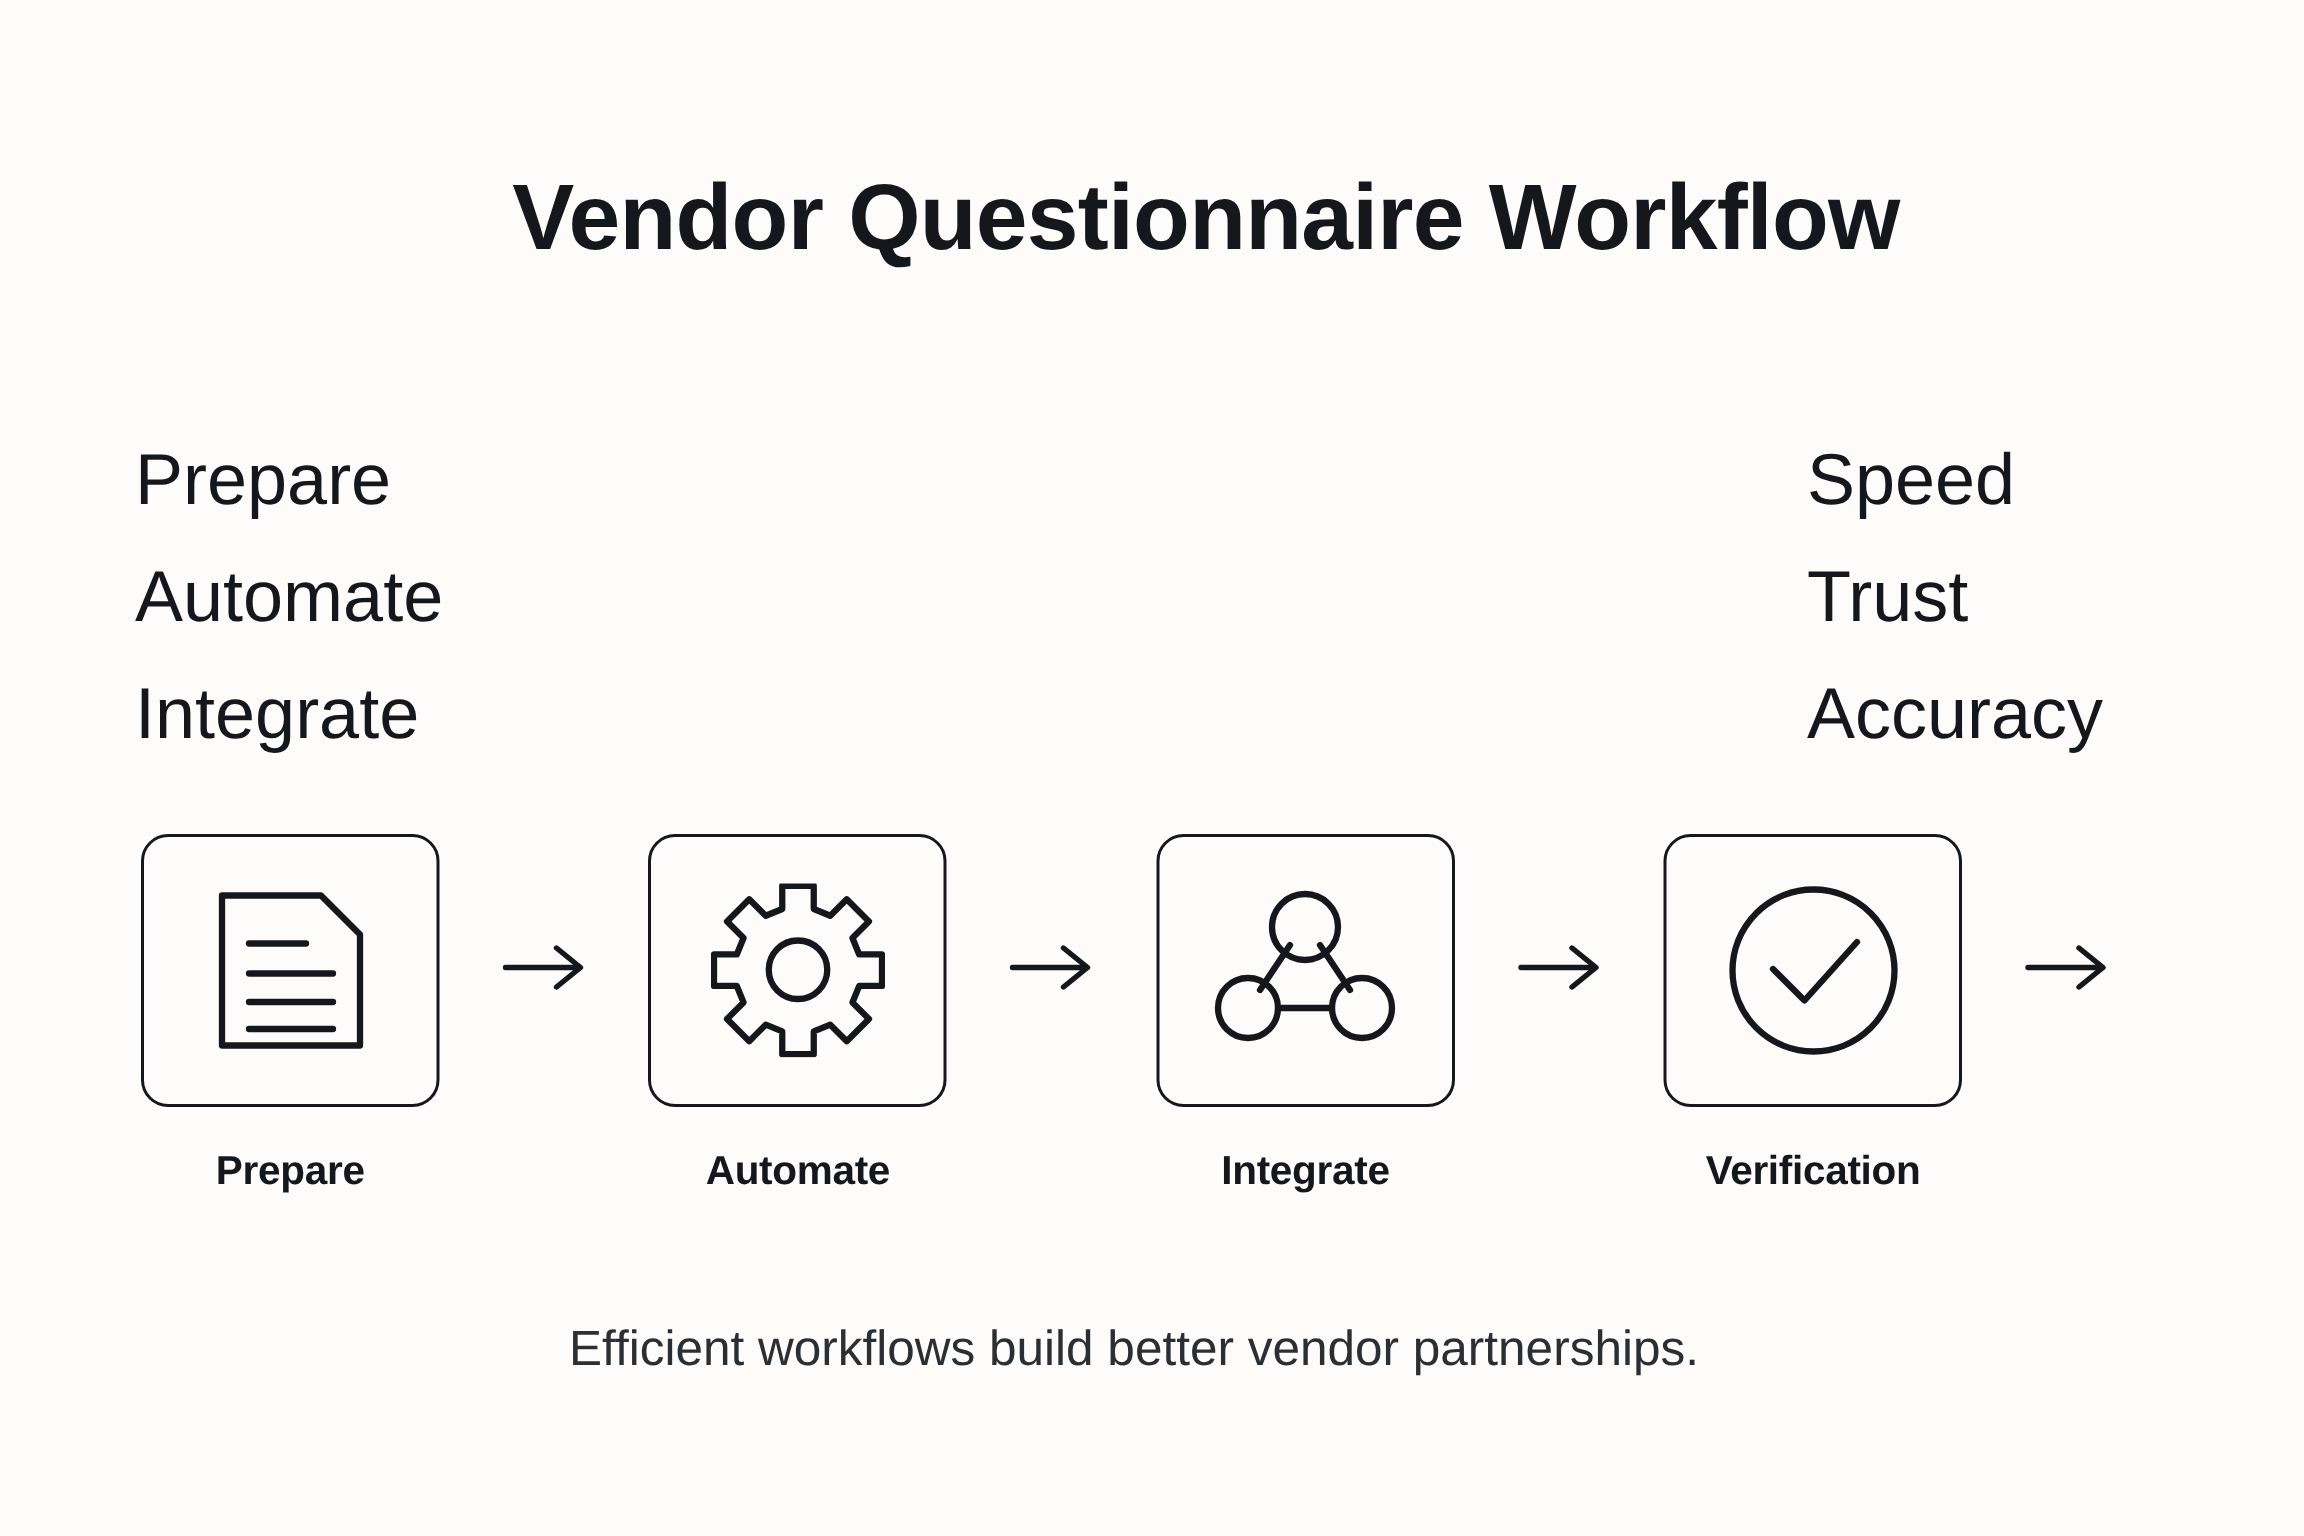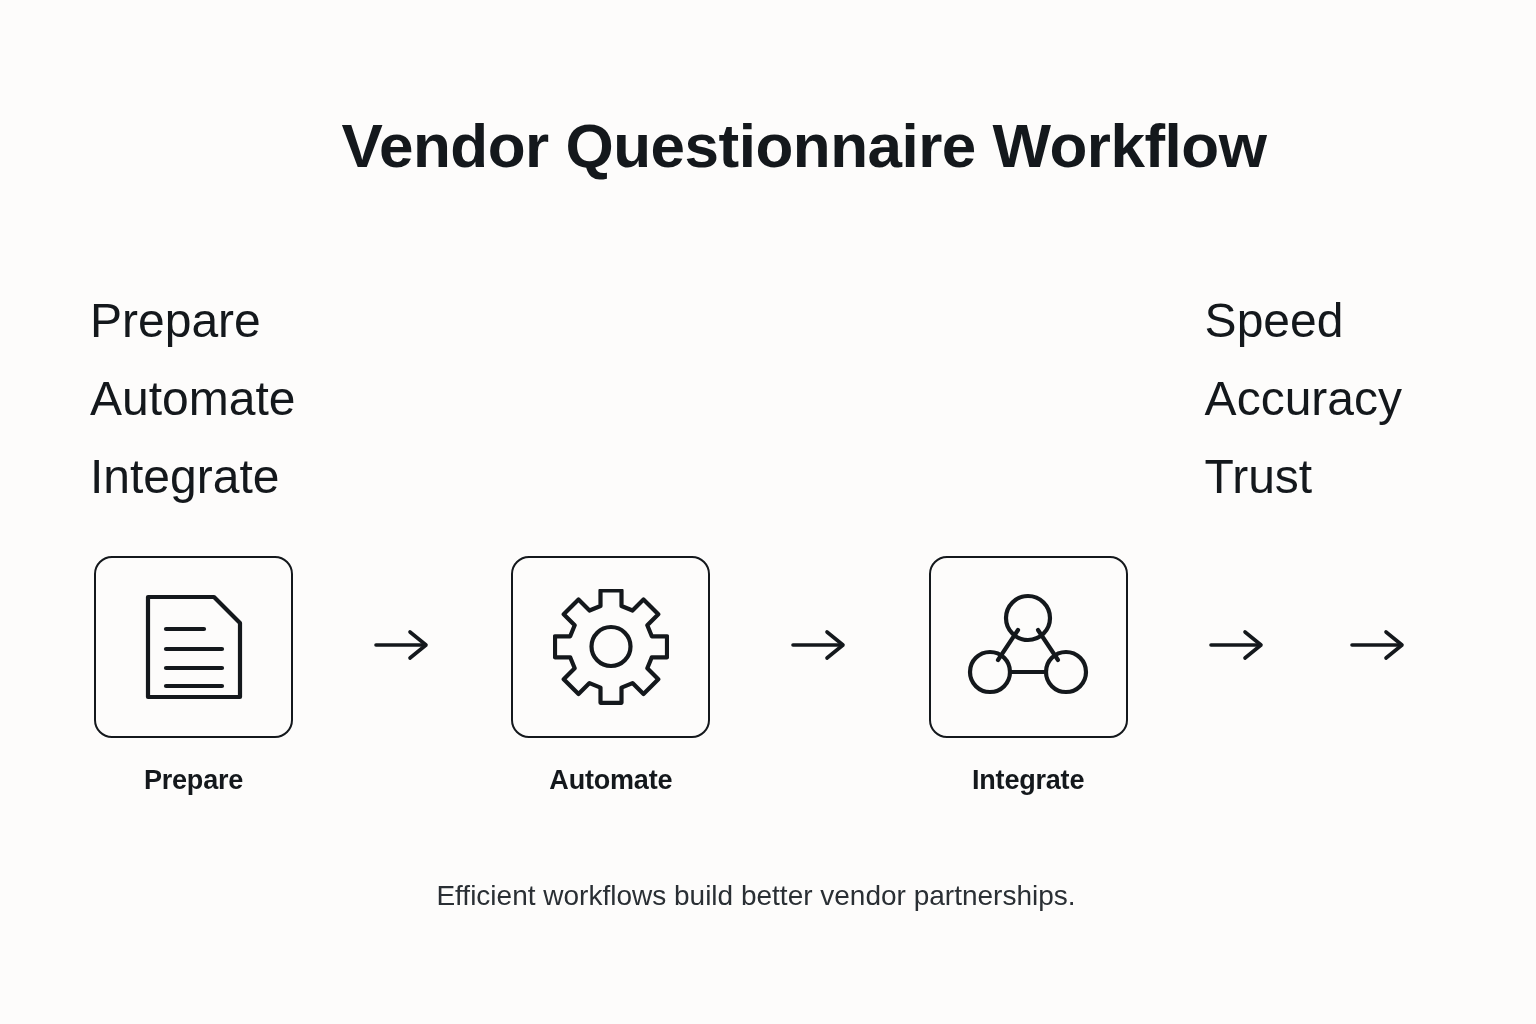--- a/index.html
+++ b/index.html
@@ -113,43 +113,43 @@
     justify-content: center;
   }
 
   
   .caption {
     position: absolute;
     top: 880px;
     left: 0;
     width: 1512px;
     text-align: center;
-    font-size: 28px;
+    font-size: 33px;
     font-weight: 400;
     color: #2a2f34;
     white-space: nowrap;
   }
 </style>
 </head>
 <body>
 
 <div class="canvas">
 
   <div class="title">Vendor Questionnaire Workflow</div>
 
   <div class="col col-left">
     <div>Prepare</div>
     <div>Automate</div>
     <div>Integrate</div>
   </div>
 
   <div class="col col-right">
     <div>Speed</div>
+    <div>Trust</div>
     <div>Accuracy</div>
-    <div>Trust</div>
   </div>
 
   <div class="flow">
 
     <div class="step">
       <div class="card">
         <span>
           <svg width="104" height="112" viewBox="0 0 104 112" fill="none" stroke="#14181c" stroke-width="4.2" stroke-linecap="round" stroke-linejoin="round">
             <path d="M6 6 H72 L98 32 V106 H6 Z"></path>
             <path d="M24 38 H62"></path>
@@ -213,20 +213,31 @@
 
     <div class="arrow">
       <span>
         <svg width="56" height="32" viewBox="0 0 56 32" fill="none" stroke="#14181c" stroke-width="3.6" stroke-linecap="round" stroke-linejoin="round">
           <path d="M2 16 H50"></path>
           <path d="M36 3 L52 16 L36 29"></path>
         </svg>
       </span>
     </div>
 
+    <div class="step">
+      <div class="card">
+        <span>
+          <svg width="118" height="118" viewBox="0 0 118 118" fill="none" stroke="#14181c" stroke-width="4.2" stroke-linecap="round" stroke-linejoin="round">
+            <circle cx="59" cy="59" r="54"></circle>
+            <path d="M32 58 L53 79 L88 40"></path>
+          </svg>
+        </span>
+      </div>
+      <div class="step-label">Verification</div>
+    </div>
 
     <div class="arrow">
       <span>
         <svg width="56" height="32" viewBox="0 0 56 32" fill="none" stroke="#14181c" stroke-width="3.6" stroke-linecap="round" stroke-linejoin="round">
           <path d="M2 16 H50"></path>
           <path d="M36 3 L52 16 L36 29"></path>
         </svg>
       </span>
     </div>
 

